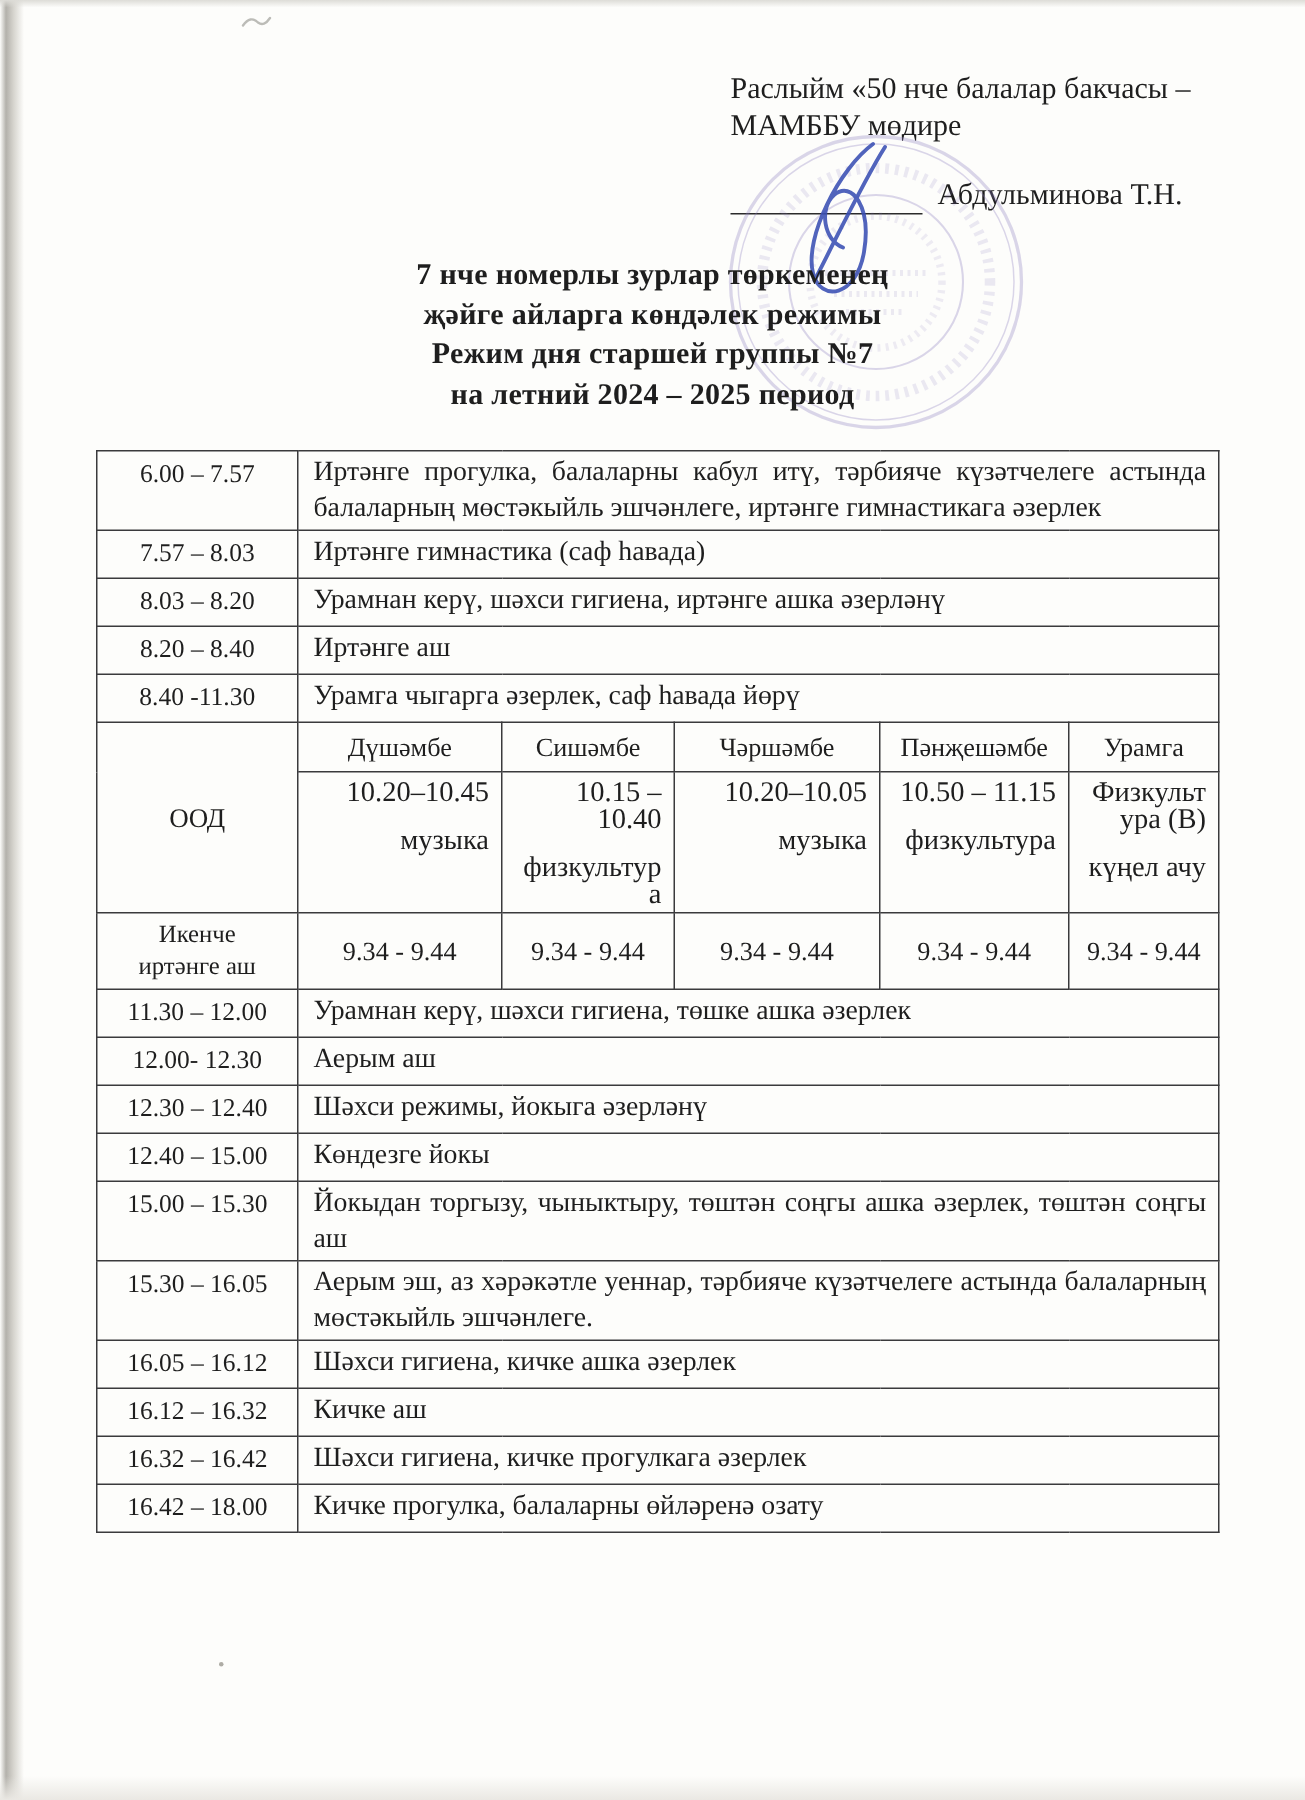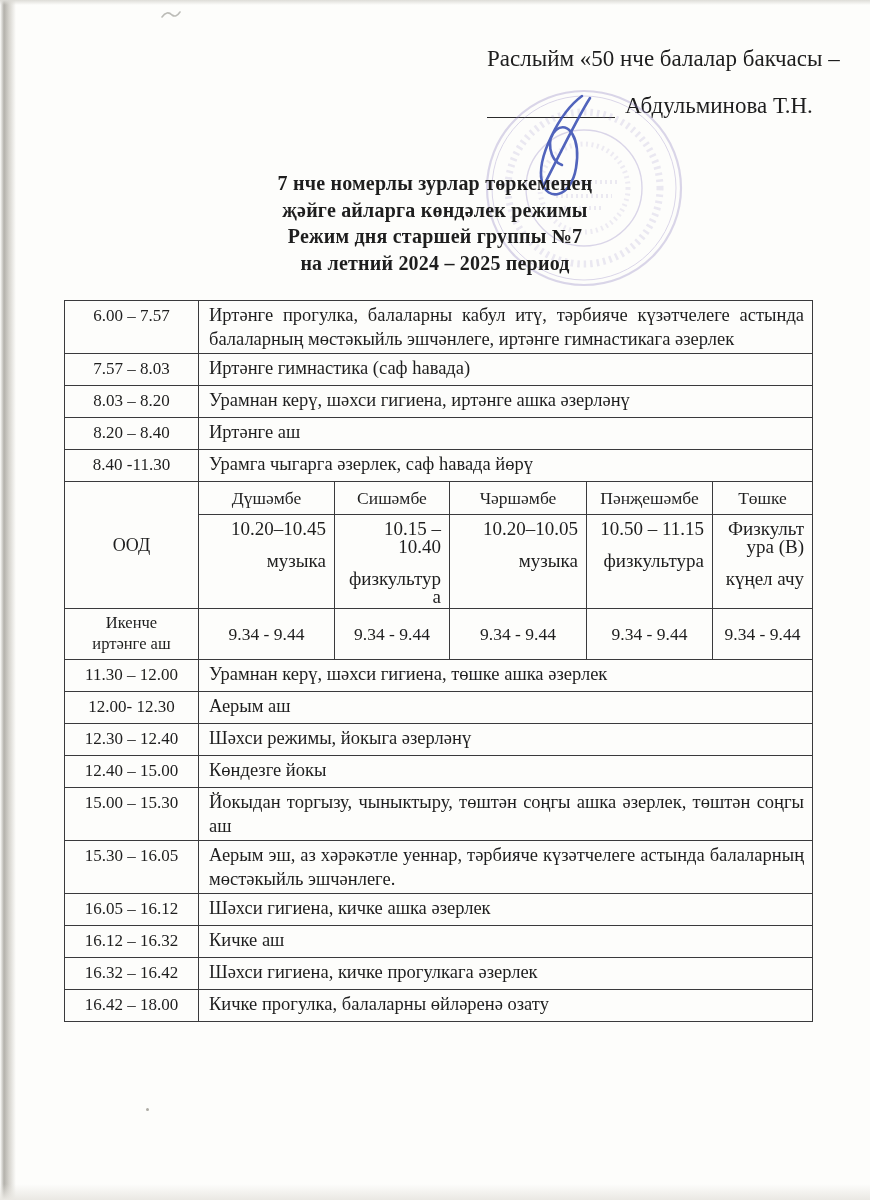--- a/index.html
+++ b/index.html
@@ -12,21 +12,21 @@
   .edge-left { position:absolute; left:0; top:0; bottom:0; width:16px; pointer-events:none;
     background:linear-gradient(to right, rgba(253,253,251,.2) 0px, #b3b1ab 4px, #d6d4ce 9px, rgba(253,253,251,0) 16px); }
   .edge-top { position:absolute; left:0; top:0; right:0; height:5px; pointer-events:none;
     background:linear-gradient(to bottom, #dddcd7, rgba(253,253,251,0)); }
   .edge-bottom { position:absolute; left:0; bottom:0; right:0; height:16px; pointer-events:none;
     background:linear-gradient(to top, #eae8e3, rgba(253,253,251,0)); }
   .smudge { position:absolute; left:160px; top:7px; opacity:.65; }
   .dot { position:absolute; left:146px; top:1108px; width:3px; height:3px; border-radius:50%; background:#aeaca5; }
 
   
-  .approval { position:absolute; left:487px; top:47px; font-size:23px; line-height:24.5px; white-space:nowrap; }
+  .approval { position:absolute; left:487px; top:47px; font-size:20px; line-height:24.5px; white-space:nowrap; }
   .sig-row { margin-top:22px; display:flex; align-items:flex-end; }
   .sig-line { display:inline-block; width:128px; height:19px; border-bottom:1.6px solid #2b2b2b; }
   .sig-name { margin-left:10px; }
 
   
   .stamp { position:absolute; left:472px; top:78px; opacity:.30; pointer-events:none; }
   .signature { position:absolute; left:516px; top:86px; opacity:.88; pointer-events:none; }
 
   
   .title { position:absolute; left:0; right:0; top:170px; text-align:center;
@@ -55,20 +55,21 @@
   <div class="edge-left"></div>
   <div class="edge-top"></div>
   <div class="edge-bottom"></div>
   <svg class="smudge" width="22" height="14" viewBox="0 0 22 14">
     <path d="M2,10 Q7,3 12,8 Q16,11 20,5" fill="none" stroke="#9a9a94" stroke-width="1.6" stroke-linecap="round"></path>
   </svg>
   <div class="dot"></div>
 
   <div class="approval">
     <div>Раслыйм «50 нче балалар бакчасы –</div>
+    <div>МАМББУ мөдире</div>
     <div class="sig-row">
       <span class="sig-line"></span>
       <span class="sig-name">Абдульминова Т.Н.</span>
     </div>
   </div>
 
   <svg class="stamp" width="224" height="224" viewBox="0 0 224 224">
     <g stroke="#8a7bbd" fill="none">
       <circle cx="112" cy="110" r="97" stroke-width="2.2"></circle>
       <circle cx="112" cy="110" r="92" stroke-width="1"></circle>
@@ -123,21 +124,21 @@
         <td class="time">8.40 -11.30</td>
         <td class="act" colspan="5">Урамга чыгарга әзерлек, саф һавада йөрү</td>
       </tr>
 
       <tr class="ood-days">
         <td class="ood-label" rowspan="2">ООД</td>
         <td class="day">Дүшәмбе</td>
         <td class="day">Сишәмбе</td>
         <td class="day">Чәршәмбе</td>
         <td class="day">Пәнҗешәмбе</td>
-        <td class="day">Төшке</td>
+        <td class="day">Урамга</td>
       </tr>
       <tr class="ood-times">
         <td class="sess">
           <div class="s1">10.20–10.45</div>
           <div class="s2">музыка</div>
         </td>
         <td class="sess">
           <div class="s1">10.15 – 10.40</div>
           <div class="s2">физкультура</div>
         </td>

